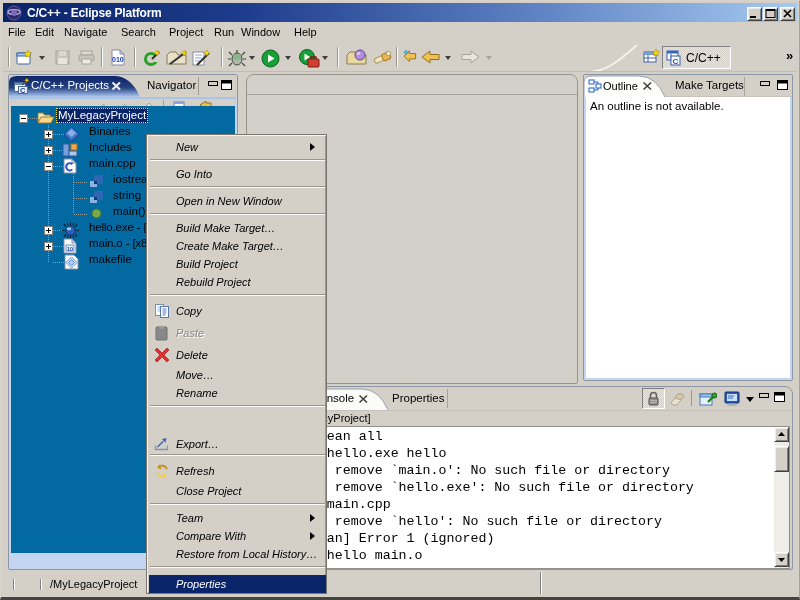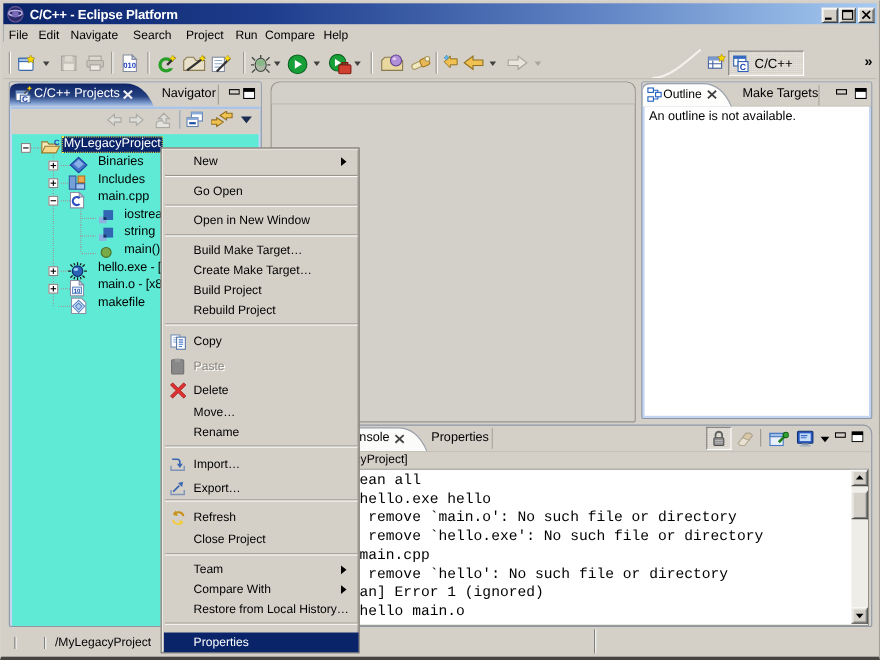--- a/index.html
+++ b/index.html
@@ -21,21 +21,21 @@
 .ticon { position:absolute; top:6px; }
 .tarrow { position:absolute; top:13px; width:0; height:0; border:3px solid transparent; border-top:4px solid #404040; }
 
 .viewtab-txt { position:absolute; font-size:11.5px; color:#000; }
 .minmax { position:absolute; width:10px; height:9px; }
 
 #leftpanel { left:8px; top:74px; width:230px; height:496px; background:#c3d5f0; border:1px solid #8d96a5; border-radius:2px; }
 #lp-tabs { position:absolute; left:0; top:0; width:228px; height:22px; background:#d4d0c8; }
 #lp-toolbar { position:absolute; left:1px; top:22px; width:226px; height:25px; background:#d4d0c8; }
 #lp-toolbar::before { content:""; position:absolute; left:0; top:0; width:226px; height:2px; background:#a8c4ea; }
-#lp-tree { position:absolute; left:2px; top:47px; width:224px; height:447px; background:#5eead4; overflow:hidden; }
+#lp-tree { position:absolute; left:2px; top:31px; width:224px; height:447px; background:#0369a1; overflow:hidden; }
 #lp-tree > * { margin-top:2px; }
 .trow { position:absolute; height:16px; font-size:11.5px; white-space:nowrap; }
 .pmbox { position:absolute; width:9px; height:9px; background:#fff; border:1px solid #848484; }
 .pmbox i { position:absolute; left:1px; top:3px; width:5px; height:1px; background:#000; }
 .pmbox.plus b { position:absolute; left:3px; top:1px; width:1px; height:5px; background:#000; }
 .hdots { position:absolute; height:1px; background-image:repeating-linear-gradient(90deg,#9a9a9a 0 1px,transparent 1px 2px); }
 .vdots { position:absolute; width:1px; background-image:repeating-linear-gradient(180deg,#9a9a9a 0 1px,transparent 1px 2px); }
 
 #editor { left:246px; top:74px; width:332px; height:310px; background:#d3d0c9; border:1px solid #96948c; border-radius:8px 8px 2px 2px; }
 #editor .strip { position:absolute; left:0; top:0; width:330px; height:20px; border-bottom:1px solid #a8a49c; background:#d3d0c9; border-radius:8px 8px 0 0; }
@@ -49,21 +49,21 @@
 #con-text { position:absolute; left:-4px; top:1px; font-family:"Liberation Mono",monospace; font-size:13.3px; line-height:17px; white-space:pre; color:#000; }
 
 #sbar { position:absolute; right:0; top:0; width:15px; height:141px; background:#efede7; }
 .sbtn { position:absolute; left:0; width:15px; height:15px; background:#d4d0c8; border:1px solid; border-color:#fff #404040 #404040 #fff; box-shadow:inset 1px 1px 0 #ecebe5, inset -1px -1px 0 #808080; }
 
 #status { left:3px; top:570px; width:794px; height:26px; font-size:11px; color:#000; }
 .groove { position:absolute; width:2px; height:13px; border-left:1px solid #808080; border-right:1px solid #fff; }
 
 #ctx { left:146px; top:134px; width:181px; height:460px; background:#d4d0c8;
   border:1px solid #7a776f; box-shadow:inset 1px 1px 0 #f4f2ee, inset -1px -1px 0 #9c988e; z-index:50; }
-.mi { position:absolute; left:2px; width:177px; font-size:11px; color:#000; }
+.mi { position:absolute; left:2px; width:177px; font-size:11px; color:#000;font-style:italic; }
 .mi .t { position:absolute; left:27px; top:50%; transform:translateY(-50%); white-space:nowrap; }
 .mi .ic { position:absolute; left:5px; top:50%; transform:translateY(-50%); width:16px; height:16px; }
 .mi .sub { position:absolute; right:7px; top:50%; transform:translateY(-50%); width:0; height:0; border:4px solid transparent; border-left:5px solid #000; }
 .msep { position:absolute; left:3px; width:175px; height:2px; border-top:1px solid #9a968c; border-bottom:1px solid #fcfbf8; }
 .mi.dis .t { color:#8b8880; text-shadow:1px 1px 0 #fff; }
 .mi.hl { background:#0a246a; }
 .mi.hl .t { color:#fff; }
 svg { display:block; }
 </style>
 </head>
@@ -95,21 +95,21 @@
       </svg>
     </div>
 </div>
 <div class="abs" id="menubar">
   <span style="left:5px">File</span>
     <span style="left:32px">Edit</span>
     <span style="left:61px">Navigate</span>
     <span style="left:118px">Search</span>
     <span style="left:166px">Project</span>
     <span style="left:211px">Run</span>
-    <span style="left:238px">Compare</span>
+    <span style="left:238px">Window</span>
     <span style="left:291px">Help</span>
 </div>
 <div class="abs" id="toolbar">
   <div class="tsep" style="left:5px"></div>
   <div class="ticon" style="left:13px">
       <svg width="18" height="17" viewBox="0 0 18 17">
         <rect x="1" y="4" width="13" height="11" rx="1" fill="#fff" stroke="#3a6aaa"></rect>
         <rect x="1" y="4" width="13" height="3" fill="#a8c4e8" stroke="#3a6aaa"></rect>
         <path d="M12 1 l1.2 2.4 2.6.4-1.9 1.8.5 2.6-2.4-1.3-2.4 1.3.5-2.6-1.9-1.8 2.6-.4z" fill="#f8d800" stroke="#a08000" stroke-width=".5"></path>
       </svg>
@@ -549,21 +549,21 @@
   <span style="position:absolute;left:47px;top:8px">/MyLegacyProject</span>
 </div>
 
 <div class="abs" id="ctx">
   <div class="mi" style="top:3px;height:18px">
       <span class="t">New</span>
       <span class="sub"></span>
     </div>
   <div class="msep" style="top:24px"></div>
   <div class="mi" style="top:30px;height:18px">
-      <span class="t">Go Open</span>
+      <span class="t">Go Into</span>
     </div>
   <div class="msep" style="top:51px"></div>
   <div class="mi" style="top:57px;height:18px">
       <span class="t">Open in New Window</span>
     </div>
   <div class="msep" style="top:78px"></div>
   <div class="mi" style="top:84px;height:18px">
       <span class="t">Build Make Target…</span>
     </div>
   <div class="mi" style="top:102px;height:18px">
@@ -598,28 +598,20 @@
   <div class="mi" style="top:209px;height:22px">
       <svg class="ic" viewBox="0 0 16 16">
         <path d="M3 1 L8 6 13 1 15 3 10 8 15 13 13 15 8 10 3 15 1 13 6 8 1 3z" fill="#e03030" stroke="#901010" stroke-width=".6"></path>
       </svg>
       <span class="t">Delete</span>
     </div>
   <div class="mi" style="top:249px;height:18px">
       <span class="t">Rename</span>
     </div>
   <div class="msep" style="top:270px"></div>
-  <div class="mi" style="top:276px;height:22px">
-      <svg class="ic" viewBox="0 0 16 16">
-        <path d="M1.5 9.5 v4 h12 v-4" fill="none" stroke="#8094b8" stroke-width="1.3"></path>
-        <path d="M2.5 3.5 h4.5 a2.5 2.5 0 0 1 2.5 2.5 v2" fill="none" stroke="#3a66b0" stroke-width="1.5"></path>
-        <path d="M9.5 11.5 L6.8 7.6 h5.4 z" fill="#3a66b0"></path>
-      </svg>
-      <span class="t">Import…</span>
-    </div>
   <div class="mi" style="top:298px;height:22px">
       <svg class="ic" viewBox="0 0 16 16">
         <path d="M1.5 9.5 v4 h12 v-4" fill="none" stroke="#8094b8" stroke-width="1.3"></path>
         <path d="M3.5 11 L9 5.5" fill="none" stroke="#3a66b0" stroke-width="1.5"></path>
         <path d="M12.5 2 L11.5 6.8 7.8 3.2 z" fill="#3a66b0"></path>
       </svg>
       <span class="t">Export…</span>
     </div>
   <div class="msep" style="top:319px"></div>
   <div class="mi" style="top:325px;height:22px">

